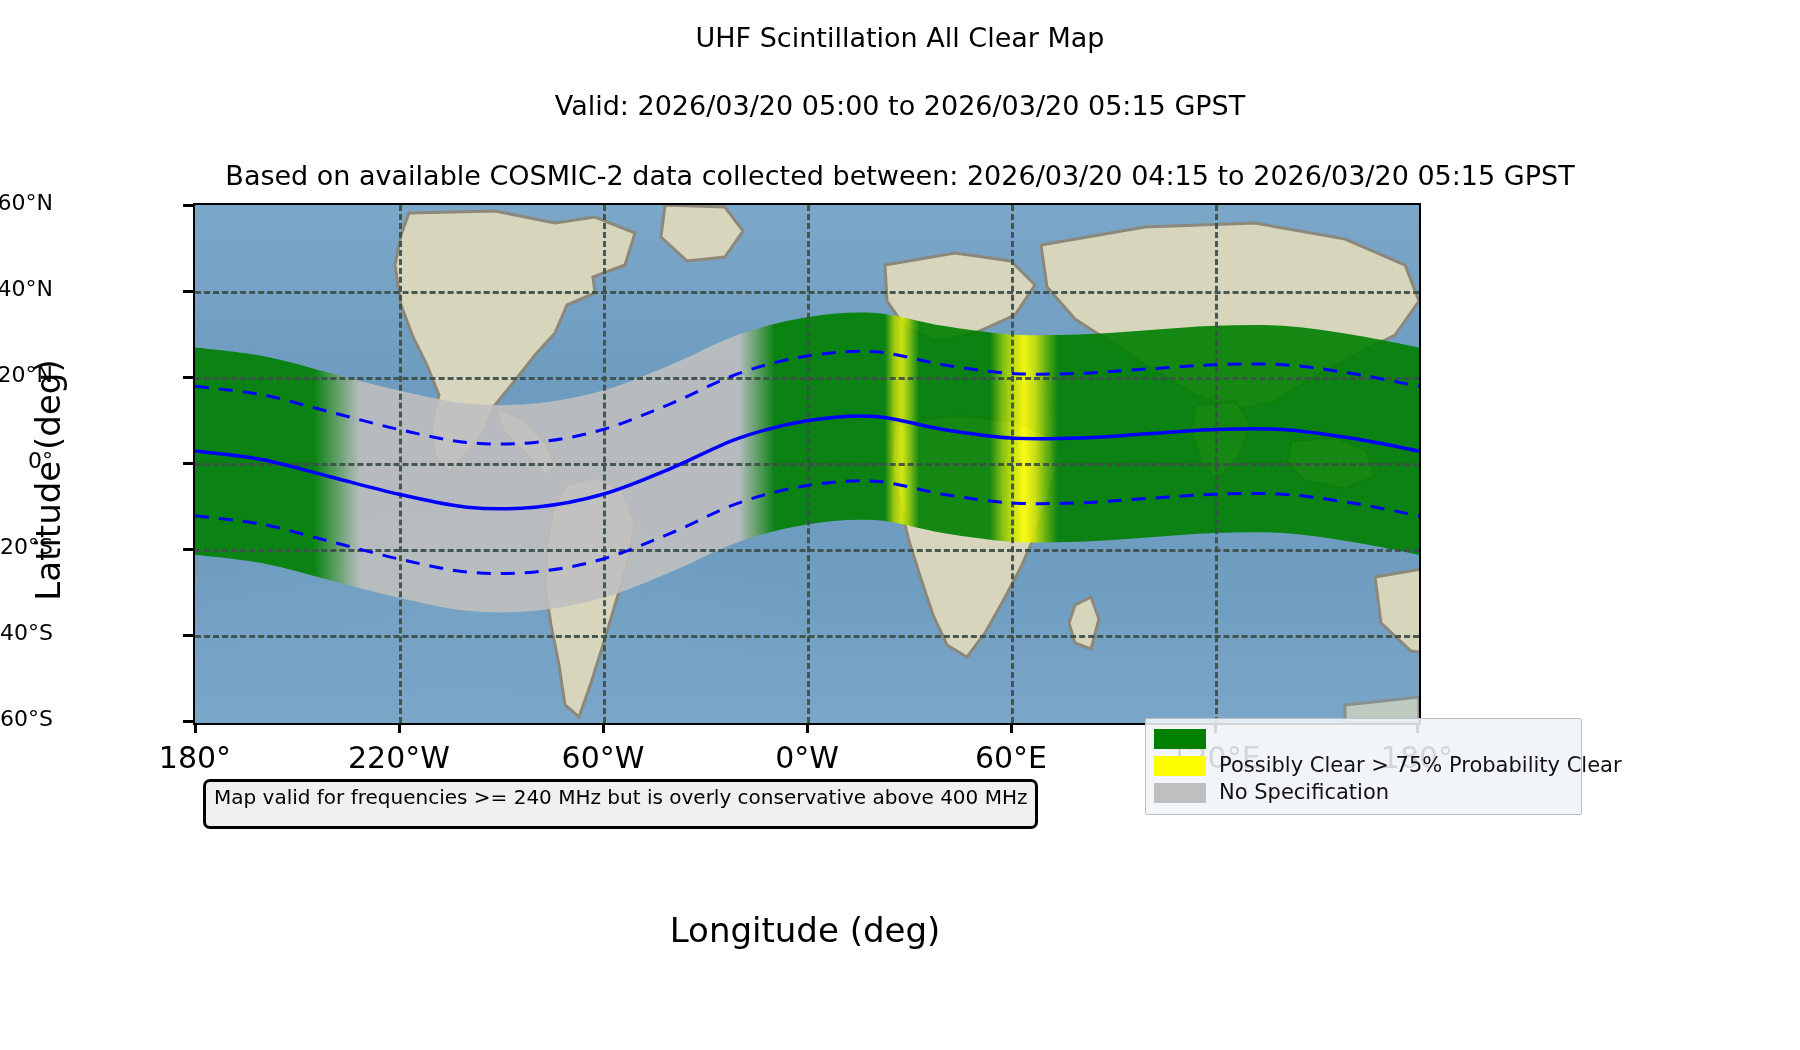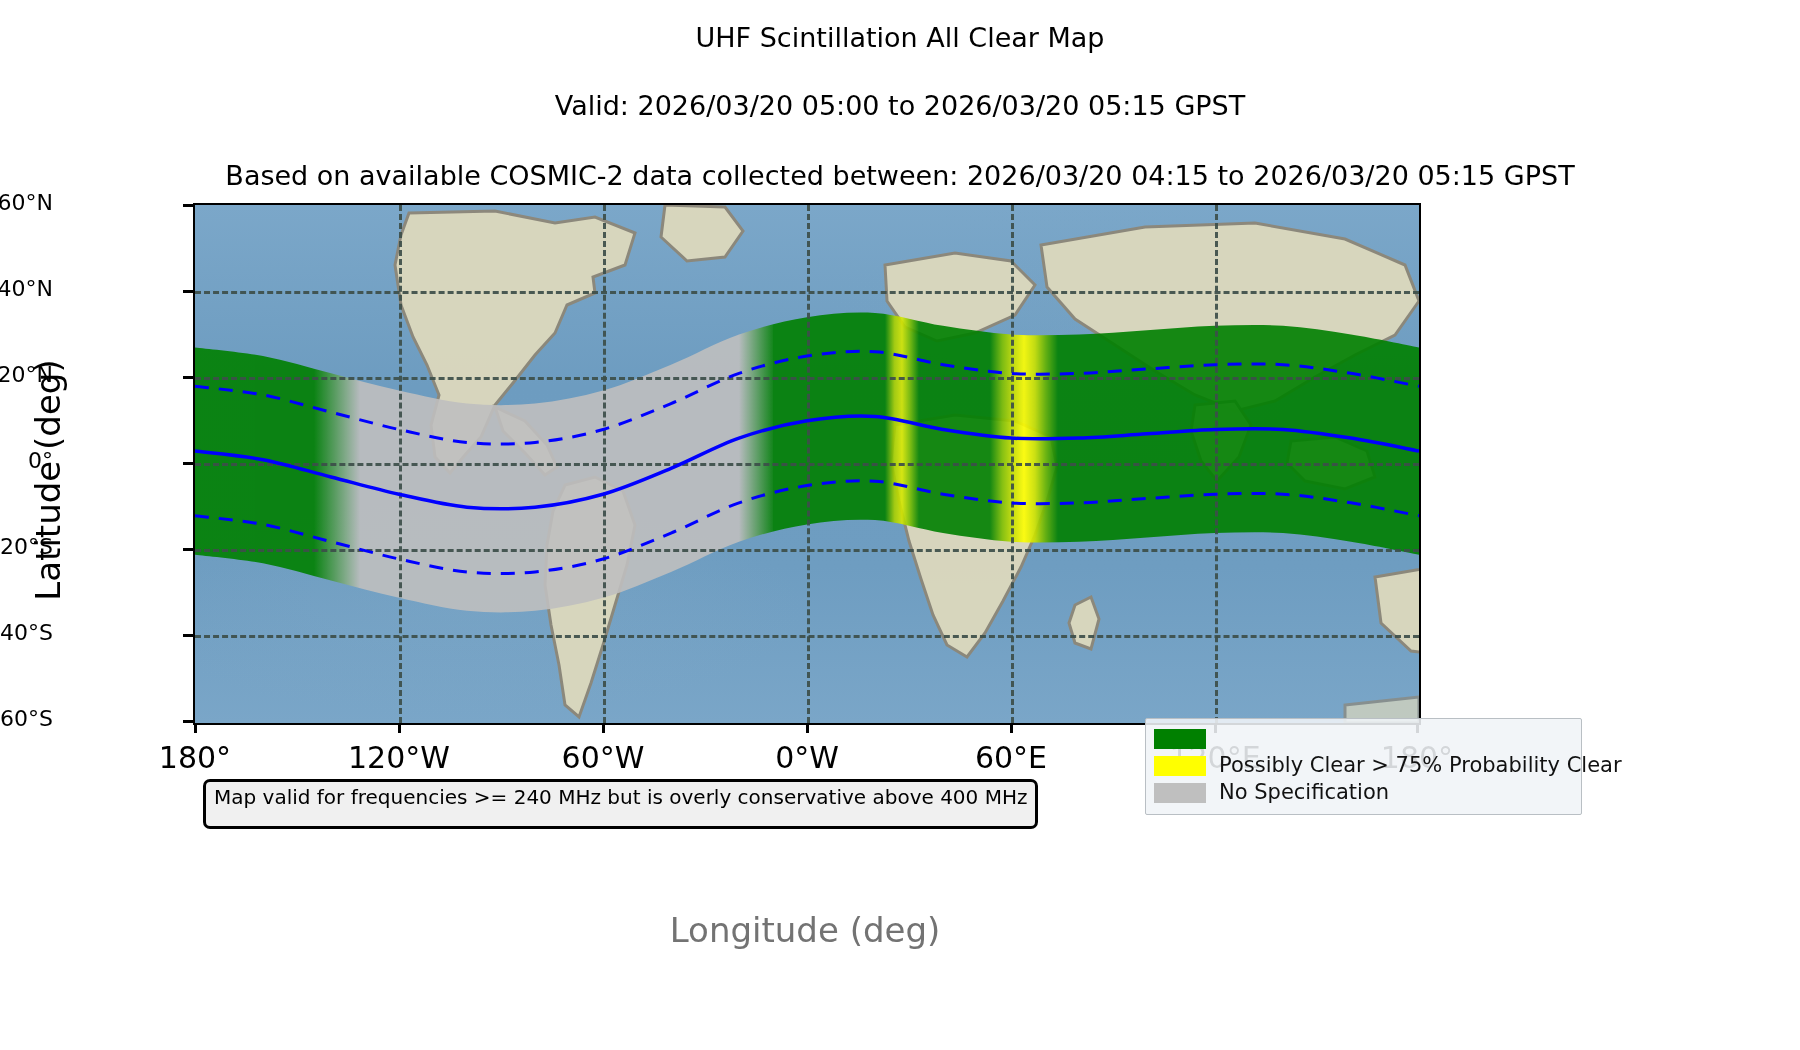--- a/index.html
+++ b/index.html
@@ -50,21 +50,21 @@
     transform-origin: center center;
     white-space: nowrap;
   }
   #xlabel {
     position: absolute;
     left: 193px;
     top: 910px;
     width: 1224px;
     text-align: center;
     font-size: 34px;
-    color: #737373;
+    color: #000000;
     white-space: nowrap;
   }
 
   
   #plot {
     position: absolute;
     left: 193px;
     top: 203px;
     width: 1224px;
     height: 518px;
@@ -235,21 +235,21 @@
 
   <div class="tick-x" style="left:194px;"></div>
   <div class="tick-x" style="left:398px;"></div>
   <div class="tick-x" style="left:602px;"></div>
   <div class="tick-x" style="left:806px;"></div>
   <div class="tick-x" style="left:1010px;"></div>
   <div class="tick-x" style="left:1214px;"></div>
   <div class="tick-x" style="left:1416px;"></div>
 
   <div class="xlabel-txt" style="left:95px;">180°</div>
-  <div class="xlabel-txt" style="left:299px;">120°W</div>
+  <div class="xlabel-txt" style="left:299px;">220°W</div>
   <div class="xlabel-txt" style="left:503px;">60°W</div>
   <div class="xlabel-txt" style="left:707px;">0°W</div>
   <div class="xlabel-txt" style="left:911px;">60°E</div>
   <div class="xlabel-txt" style="left:1115px;">120°E</div>
   <div class="xlabel-txt" style="left:1317px;">180°</div>
 
   <div id="plot">
     <div id="plot-inner">
 
       <div class="basemap-ocean"></div>

